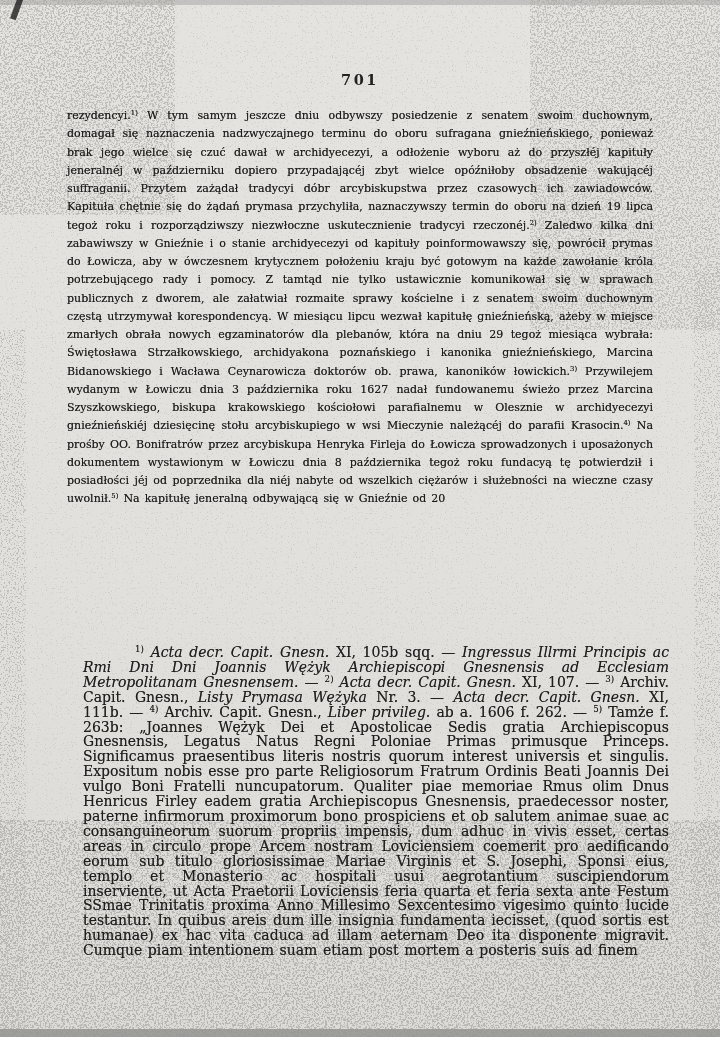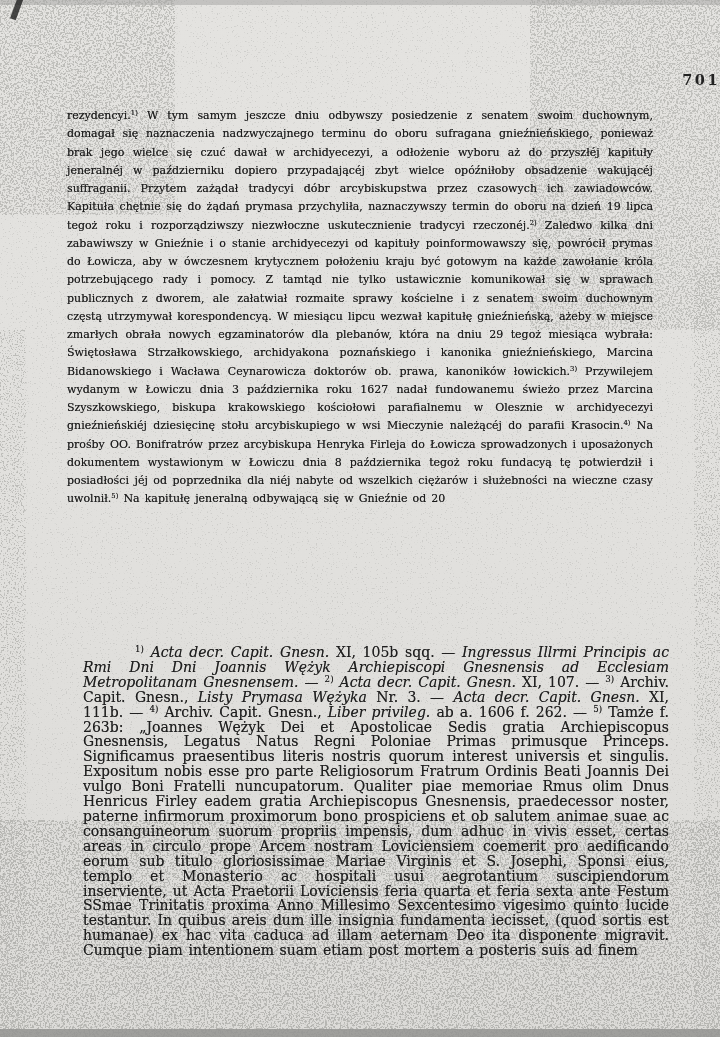--- a/index.html
+++ b/index.html
@@ -16,21 +16,21 @@
   .scan-noise {
     position: absolute;
     top: 0; left: 0;
     width: 720px; height: 1037px;
     pointer-events: none;
   }
   .page-number {
     position: absolute;
     top: 71px; left: 0;
     width: 100%;
-    text-align: right;
+    text-align: center;
     font-size: 14.5px;
     letter-spacing: 2.5px;
     font-weight: bold;
     color: #222;
   }
   .body-text {
     position: absolute;
     top: 107px; left: 67px;
     width: 586px;
     margin: 0;

